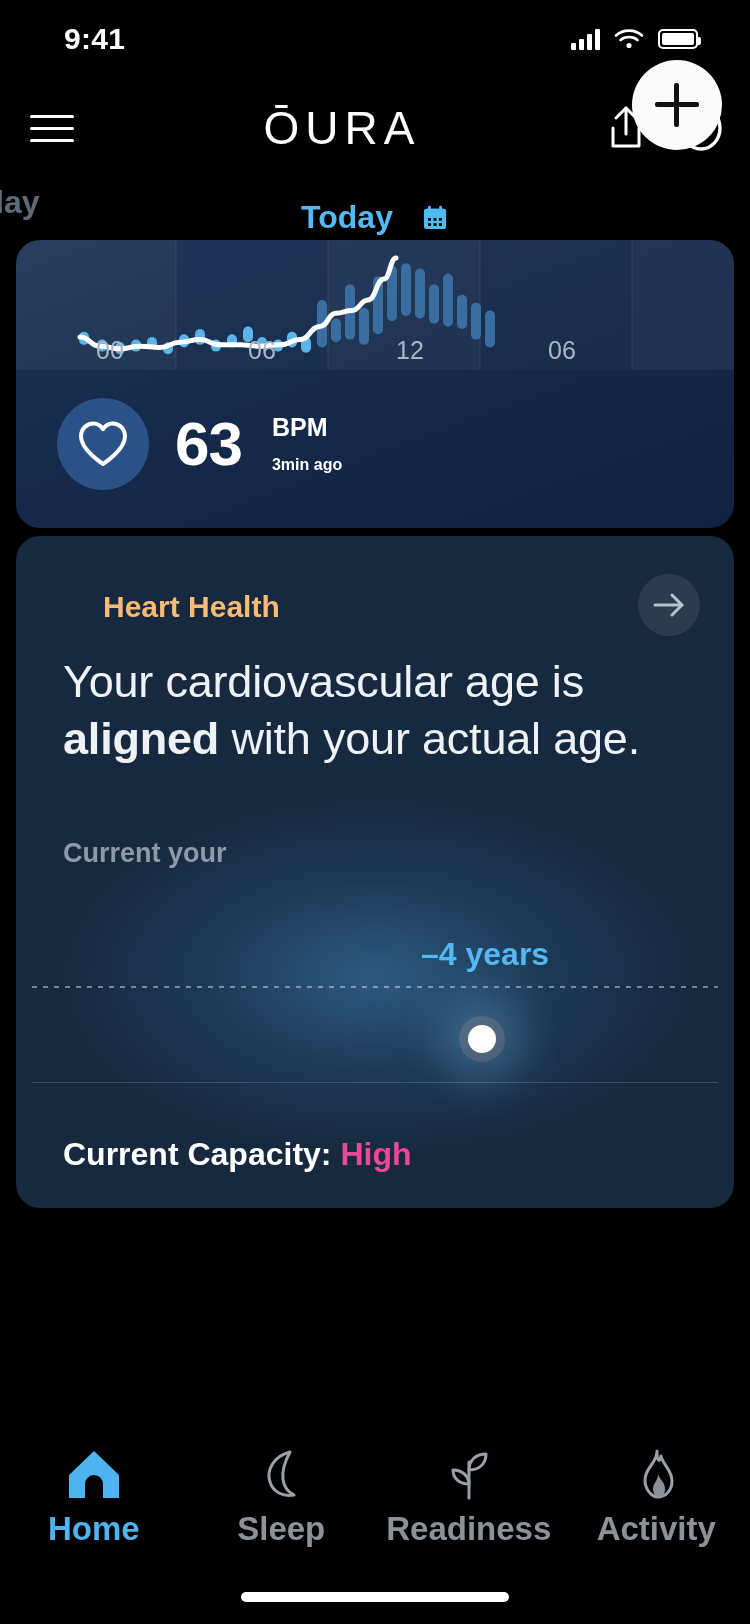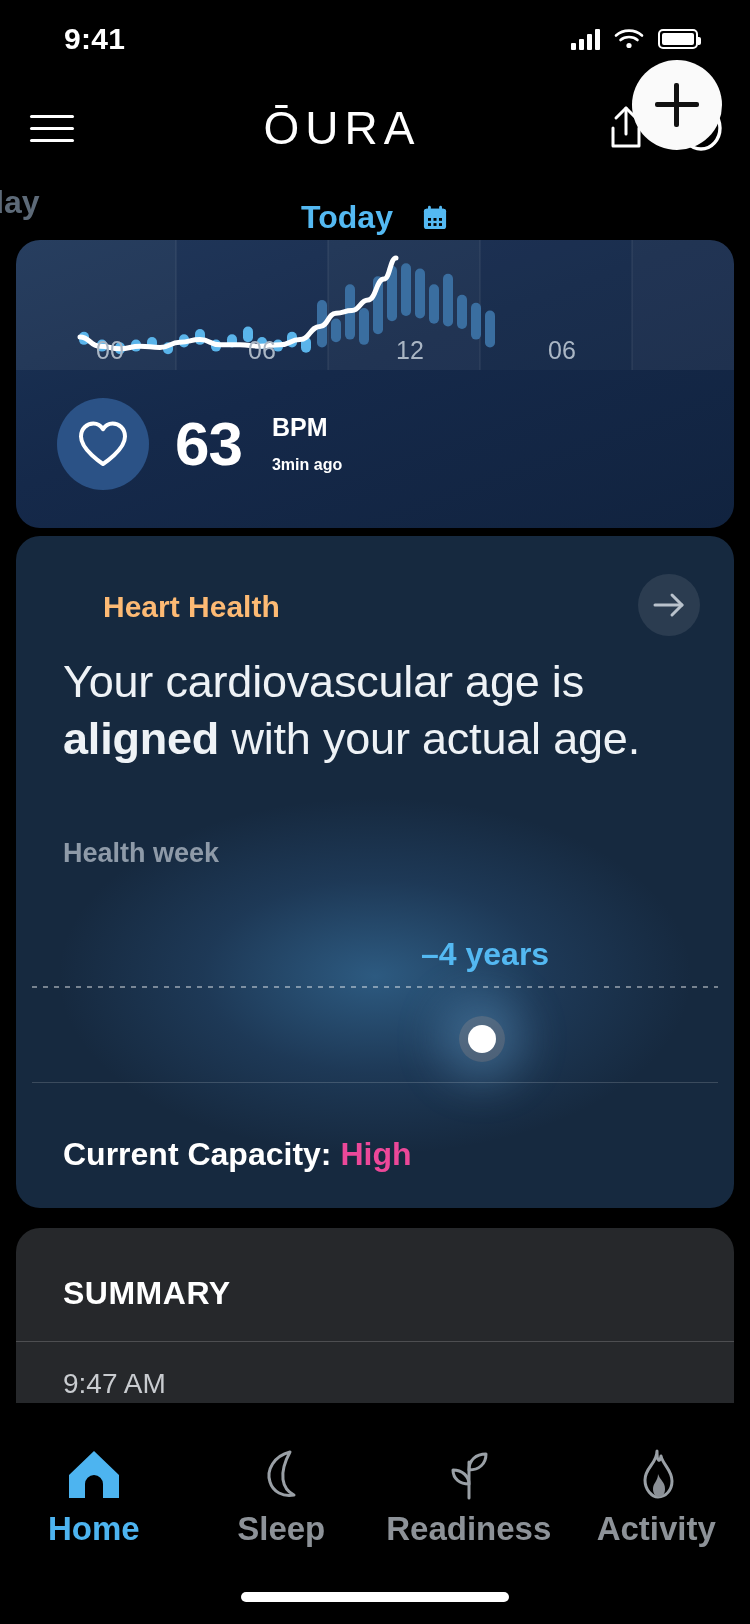--- a/index.html
+++ b/index.html
@@ -251,41 +251,36 @@
   <div class="hh-card">
     <div class="hh-glow"></div>
     <div class="hh-title">Heart Health</div>
     <div class="hh-arrow">
       <svg width="34" height="28" viewBox="0 0 34 28">
         <path d="M3 14 H30" stroke="#b9c2cc" stroke-width="3" stroke-linecap="round"></path>
         <path d="M20 4 L30 14 L20 24" stroke="#b9c2cc" stroke-width="3" fill="none" stroke-linecap="round" stroke-linejoin="round"></path>
       </svg>
     </div>
     <div class="hh-body"><span>Your cardiovascular age is </span><b>aligned</b><span> with your actual age.</span></div>
-    <div class="hh-sub">Health week</div>
+    <div class="hh-sub">Current your</div>
 
     <div class="gauge">
       <div class="gauge-lbl">
         <span>–4 years</span>
       </div>
       <div class="gauge-dots"></div>
       <div class="gauge-marker">
           <i></i>
         </div>
     </div>
 
     <div class="hh-divider"></div>
     <div class="cardio"><span>Current Capacity: </span><em>High</em></div>
   </div>
 
-  <div class="sum-card">
-    <div class="sum-title">SUMMARY</div>
-    <div class="sum-rule"></div>
-    <div class="sum-time">9:47 AM</div>
-  </div>
   <div class="fab">
     <span class="fab-plus"></span>
   </div>
 
   <div class="bottomnav">
 
     <div class="nav-item active">
       <svg width="58" height="52" viewBox="0 0 58 52">
         <path d="M29 3 L54 27 L54 50 L38 50 L38 36 A9 9 0 0 0 20 36 L20 50 L4 50 L4 27 Z" fill="#4db4f0"></path>
       </svg>

